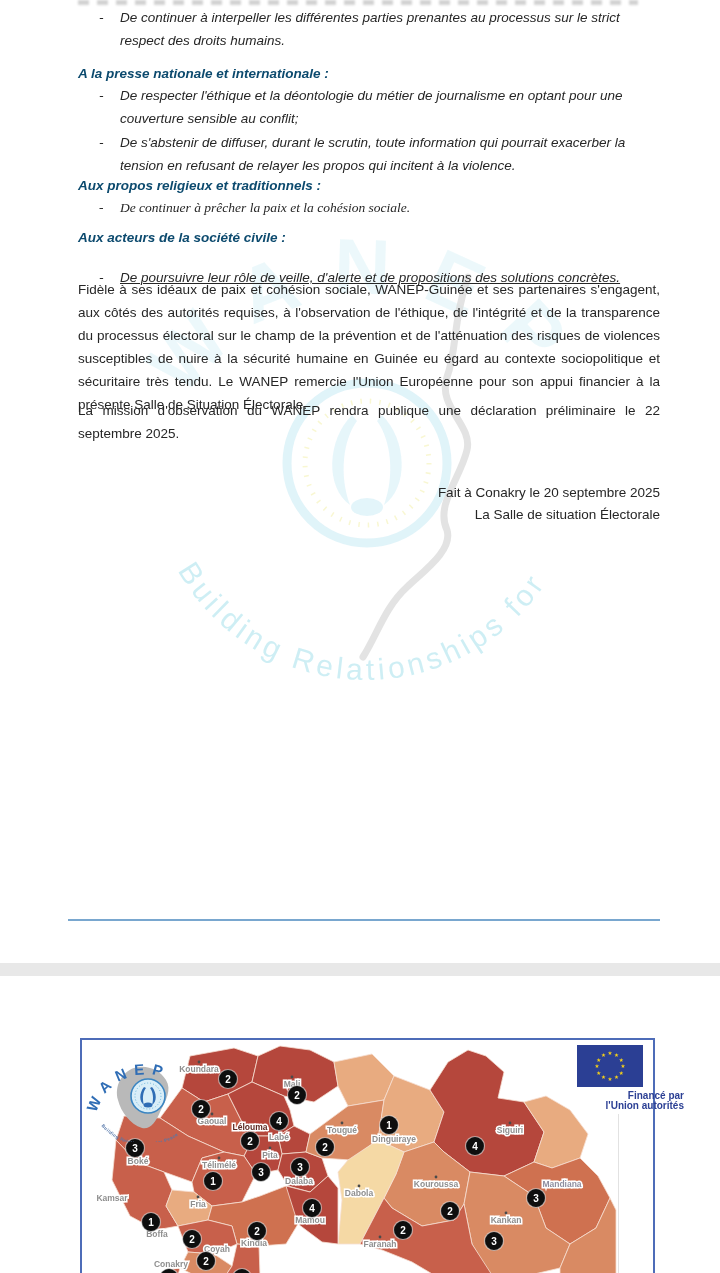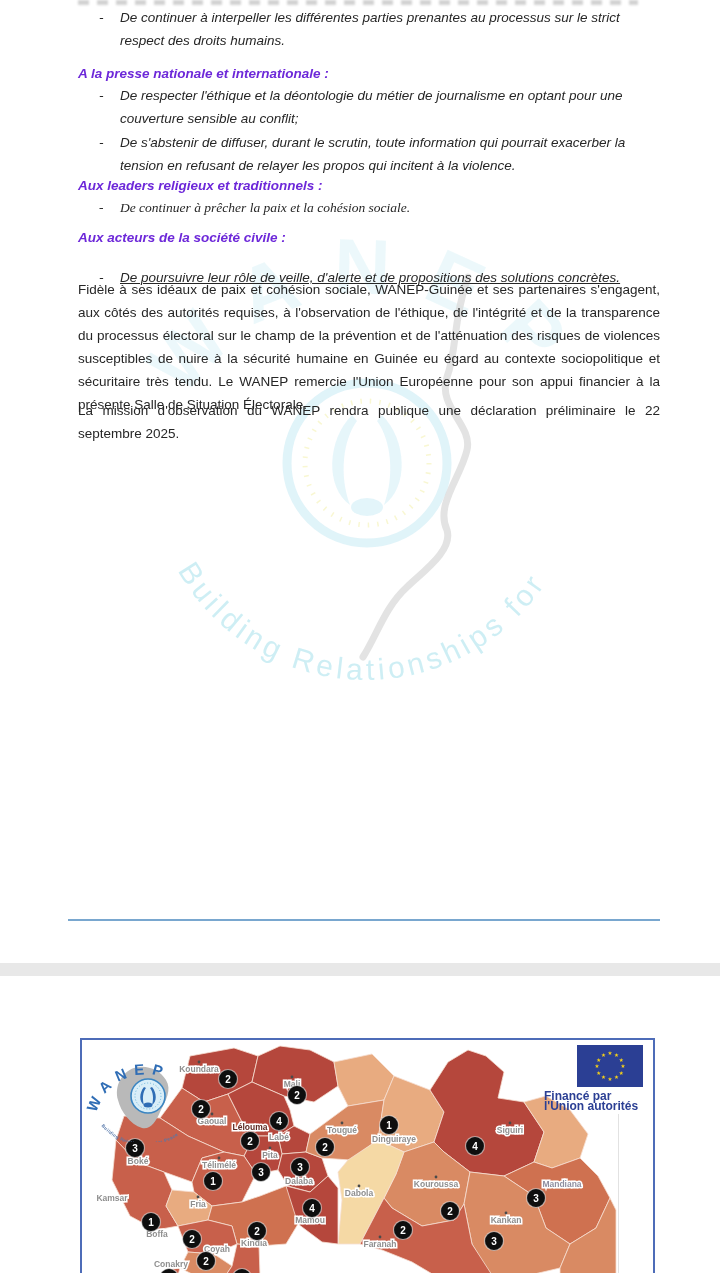--- a/index.html
+++ b/index.html
@@ -3,21 +3,21 @@
 <meta charset="utf-8">
 <style>
   html,body{margin:0;padding:0;background:#ffffff;}
   #stage{position:relative;width:720px;height:1273px;overflow:hidden;background:#ffffff;
          font-family:"Liberation Sans","DejaVu Sans",sans-serif;color:#262626;}
   
   .abs{position:absolute;}
   .body-text{font-size:13.5px;line-height:23px;}
   .bullet{left:120px;width:540px;font-style:italic;}
   .bullet::before{content:"-";position:absolute;left:-21px;top:0;font-style:italic;}
-  .heading{left:78px;width:560px;font-weight:bold;font-style:italic;color:#6d28d9;}
+  .heading{left:78px;width:560px;font-weight:bold;font-style:italic;color:#0c4a6e;}
   .para{left:78px;width:582px;text-align:justify;}
   .signoff{right:60px;text-align:right;line-height:22px;width:400px;}
   
   #top-ghost{top:0;left:78px;width:560px;height:5px;opacity:.45;filter:blur(1px);
     background:repeating-linear-gradient(90deg,rgba(60,60,60,.5) 0 11px,rgba(0,0,0,0) 11px 19px);}
   
   #watermark{top:225px;left:55px;z-index:0;pointer-events:none;}
   .wm-arc-small{font-size:30px;letter-spacing:4px;fill:var(--watermark-cyan);opacity:.38;}
   .wm-arc-big{font-size:78px;font-weight:bold;letter-spacing:30px;fill:var(--watermark-cyan);opacity:.14;}
   .z2{z-index:2;}
@@ -30,22 +30,22 @@
   .map-label{font-size:8.5px;fill:var(--label-gray);paint-order:stroke;stroke:#ffffff;stroke-width:3px;
              text-anchor:middle;font-weight:600;}
   .map-label.bold-dark{fill:#5d2a24;font-weight:bold;}
   .map-label.bold-gray{fill:#8f8fa0;font-weight:bold;}
   .marker-num{font-size:10px;font-weight:bold;fill:#ffffff;text-anchor:middle;}
   .rg{stroke:#f6ded2;stroke-width:0.8;}
   .rg-dark{fill:var(--region-dark);}  .rg-red{fill:var(--region-red);}
   .rg-salmon{fill:var(--region-salmon);} .rg-light{fill:var(--region-light);}
   .rg-cream{fill:var(--region-cream);} .rg-med{fill:var(--region-medium);}
   #eu-flag{position:absolute;left:495px;top:5px;width:66px;height:42px;background:var(--eu-blue);}
-  #eu-caption{position:absolute;left:462px;top:51px;width:140px;text-align:left;
-              font-size:12px;font-weight:bold;color:var(--eu-blue);line-height:10px;}
+  #eu-caption{position:absolute;left:462px;top:51px;width:140px;text-align:right;
+              font-size:10px;font-weight:bold;color:var(--eu-blue);line-height:10px;}
   #map-inner-divider{position:absolute;left:536px;top:74px;width:1px;height:246px;background:#d5d5d5;opacity:.7;}
   
   #wanep-logo{position:absolute;left:2px;top:2px;}
   .logo-arc{font-size:15px;font-weight:bold;letter-spacing:7px;fill:#2f6db5;}
   .logo-tag{font-size:4.6px;font-weight:bold;letter-spacing:.4px;fill:#5577aa;}
 </style>
 </head>
 <body>
 
 <div id="stage">
@@ -72,30 +72,32 @@
         <textPath href="#wm-arc-bot" startOffset="2%">Building Relationships for Peace</textPath>
       </text>
     </svg>
 
     <div class="abs body-text bullet z2" style="top:6px;">De continuer à interpeller les différentes parties prenantes au processus sur le strict respect des droits humains.</div>
 
     <div class="abs body-text heading z2" style="top:62px;">A la presse nationale et internationale :</div>
     <div class="abs body-text bullet z2" style="top:84px;">De respecter l'éthique et la déontologie du métier de journalisme en optant pour une couverture sensible au conflit;</div>
     <div class="abs body-text bullet z2" style="top:131px;">De s'abstenir de diffuser, durant le scrutin, toute information qui pourrait exacerber la tension en refusant de relayer les propos qui incitent à la violence.</div>
 
-    <div class="abs body-text heading z2" style="top:174px;">Aux leaders religieux et traditionnels :</div>
+    <div class="abs body-text heading z2" style="top:174px;">Aux propos religieux et traditionnels :</div>
     <div class="abs body-text bullet z2" style="top:196px;font-family:Liberation Serif, serif;">De continuer à prêcher la paix et la cohésion sociale.</div>
 
     <div class="abs body-text heading z2" style="top:226px;">Aux acteurs de la société civile :</div>
     <div class="abs body-text bullet z2" style="top:266px;text-decoration:underline;">De poursuivre leur rôle de veille, d'alerte et de propositions des solutions concrètes.</div>
 
     <div class="abs body-text para z2" style="top:278px;">Fidèle à ses idéaux de paix et cohésion sociale, WANEP-Guinée et ses partenaires s'engagent, aux côtés des autorités requises, à l'observation de l'éthique, de l'intégrité et de la transparence du processus électoral sur le champ de la prévention et de l'atténuation des risques de violences susceptibles de nuire à la sécurité humaine en Guinée eu égard au contexte sociopolitique et sécuritaire très tendu. Le WANEP remercie l'Union Européenne pour son appui financier à la présente Salle de Situation Électorale.</div>
     <div class="abs body-text para z2" style="top:399px;">La mission d'observation du WANEP rendra publique une déclaration préliminaire le 22 septembre 2025.</div>
 
     <div class="abs body-text signoff z2" style="top:482px;">
+      <div>Fait à Conakry le 20 septembre 2025</div>
+      <div>La Salle de situation Électorale</div>
     </div>
 
     <div id="divider-line" class="abs"></div>
   </div>
 
   <div id="page-separator" class="abs"></div>
 
   <div id="map-box" class="abs">
 
     <svg id="map-svg" width="535" height="237" viewBox="0 0 535 237">

